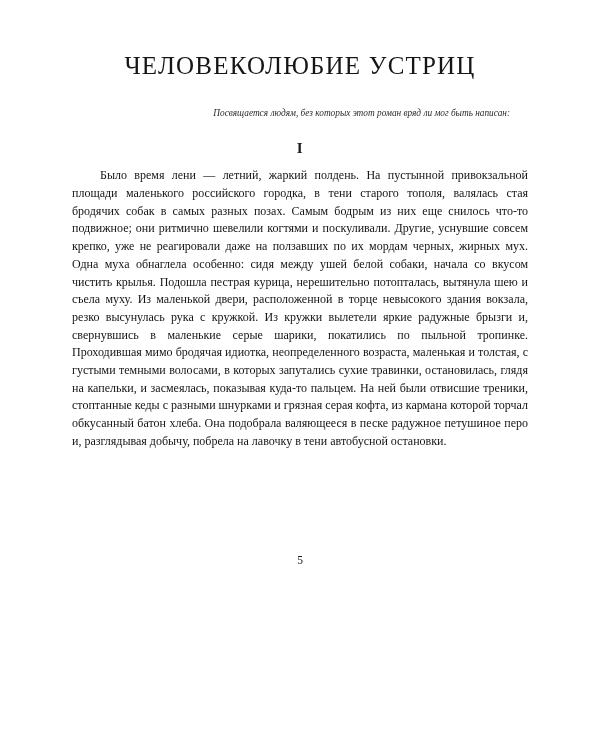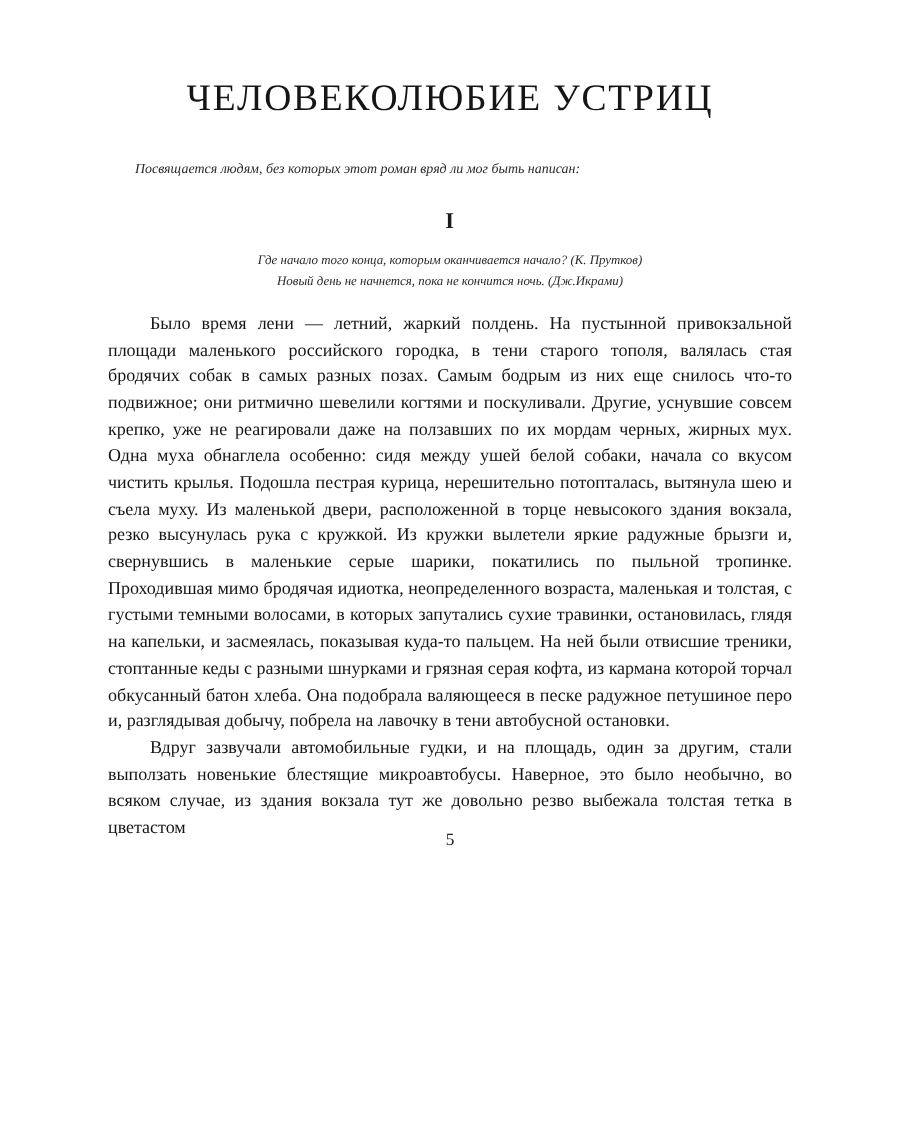--- a/index.html
+++ b/index.html
@@ -29,21 +29,21 @@
     margin: 0;
     padding-top: 52px;
     color: #151515;
     font-family: "Liberation Serif", "DejaVu Serif", serif;
   }
   .dedication {
     margin-top: 26px;
     font-style: italic;
     font-size: 9.3px;
     line-height: 1.55;
-    text-align: left;
+    text-align: right;
     color: #2a2a2a;
     padding: 0 18px;
   }
   .dedication .line {
     display: block;
   }
   .chapter-num {
     text-align: center;
     font-size: 15px;
     font-weight: bold;
@@ -96,25 +96,20 @@
 <div class="page">
 
   <h1 class="title">ЧЕЛОВЕКОЛЮБИЕ УСТРИЦ</h1>
 
   <div class="dedication">
     <span class="line">Посвящается людям, без которых этот роман вряд ли мог быть написан:</span>
   </div>
 
   <div class="chapter-num">I</div>
 
-  <div class="epigraph">
-    <span class="line">Где начало того конца, которым оканчивается начало? (К. Прутков)</span>
-    <span class="line">Новый день не начнется, пока не кончится ночь. (Дж.Икрами)</span>
-  </div>
 
   <div class="body-text">
     <p>Было время лени — летний, жаркий полдень. На пустынной привокзальной площади маленького российского городка, в тени старого тополя, валялась стая бродячих собак в самых разных позах. Самым бодрым из них еще снилось что-то подвижное; они ритмично шевелили когтями и поскуливали. Другие, уснувшие совсем крепко, уже не реагировали даже на ползавших по их мордам черных, жирных мух. Одна муха обнаглела особенно: сидя между ушей белой собаки, начала со вкусом чистить крылья. Подошла пестрая курица, нерешительно потопталась, вытянула шею и съела муху. Из маленькой двери, расположенной в торце невысокого здания вокзала, резко высунулась рука с кружкой. Из кружки вылетели яркие радужные брызги и, свернувшись в маленькие серые шарики, покатились по пыльной тропинке. Проходившая мимо бродячая идиотка, неопределенного возраста, маленькая и толстая, с густыми темными волосами, в которых запутались сухие травинки, остановилась, глядя на капельки, и засмеялась, показывая куда-то пальцем. На ней были отвисшие треники, стоптанные кеды с разными шнурками и грязная серая кофта, из кармана которой торчал обкусанный батон хлеба. Она подобрала валяющееся в песке радужное петушиное перо и, разглядывая добычу, побрела на лавочку в тени автобусной остановки.</p>
-    <p class="cont">Вдруг зазвучали автомобильные гудки, и на площадь, один за другим, стали выползать новенькие блестящие микроавтобусы. Наверное, это было необычно, во всяком случае, из здания вокзала тут же довольно резво выбежала толстая тетка в цветастом</p>
   </div>
 
   <div class="folio">5</div>
 
 </div>
 
 </body></html>

